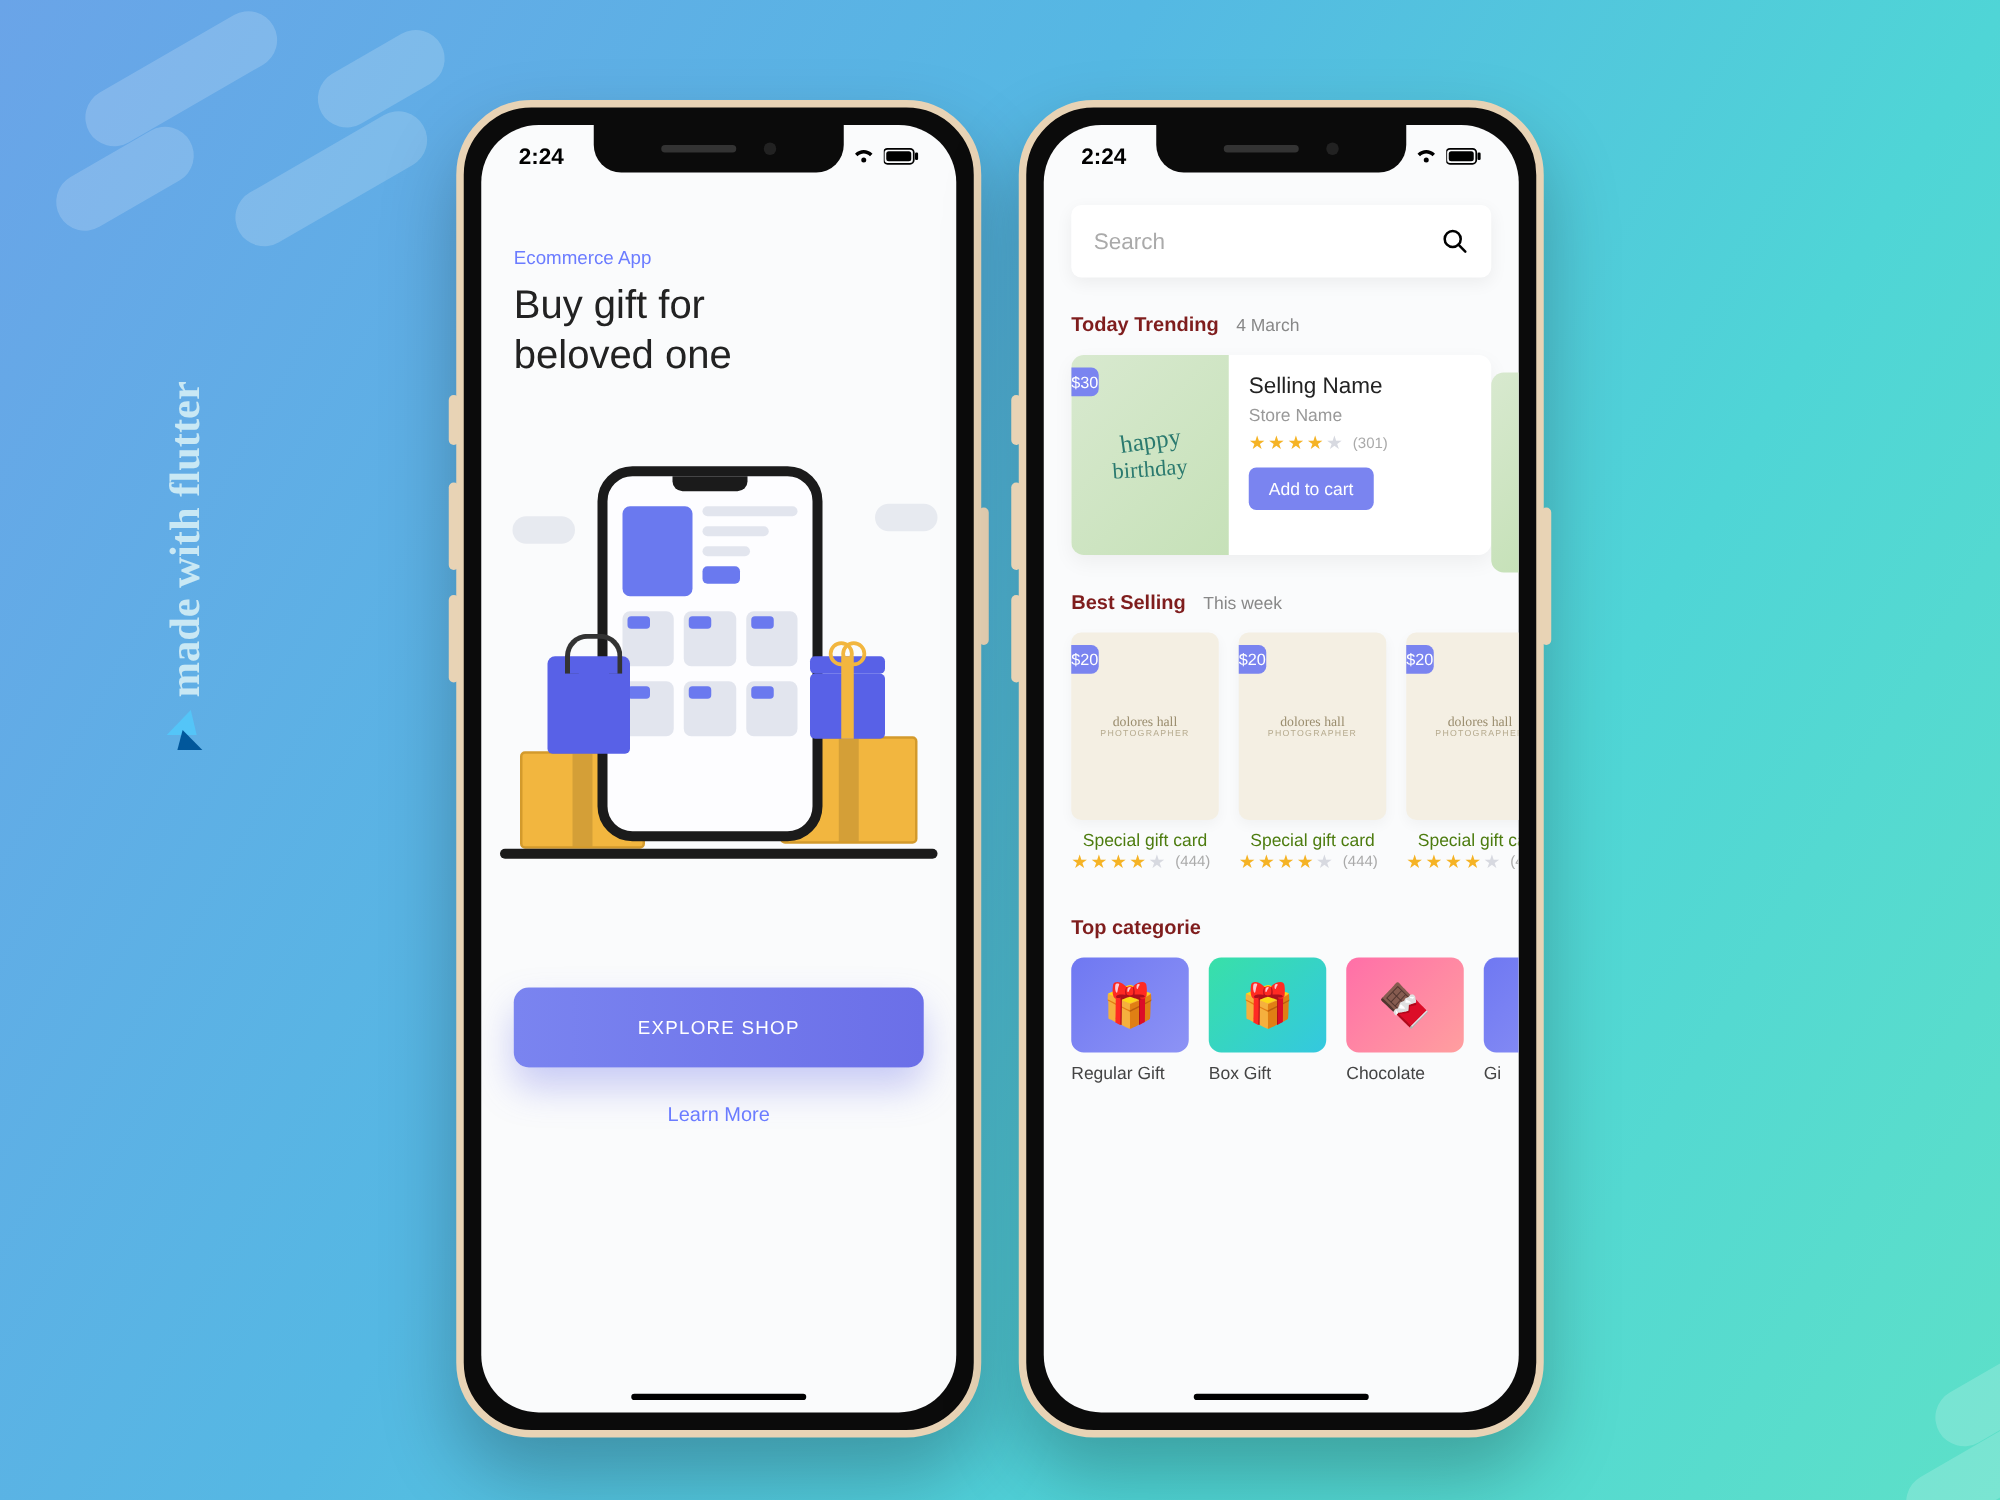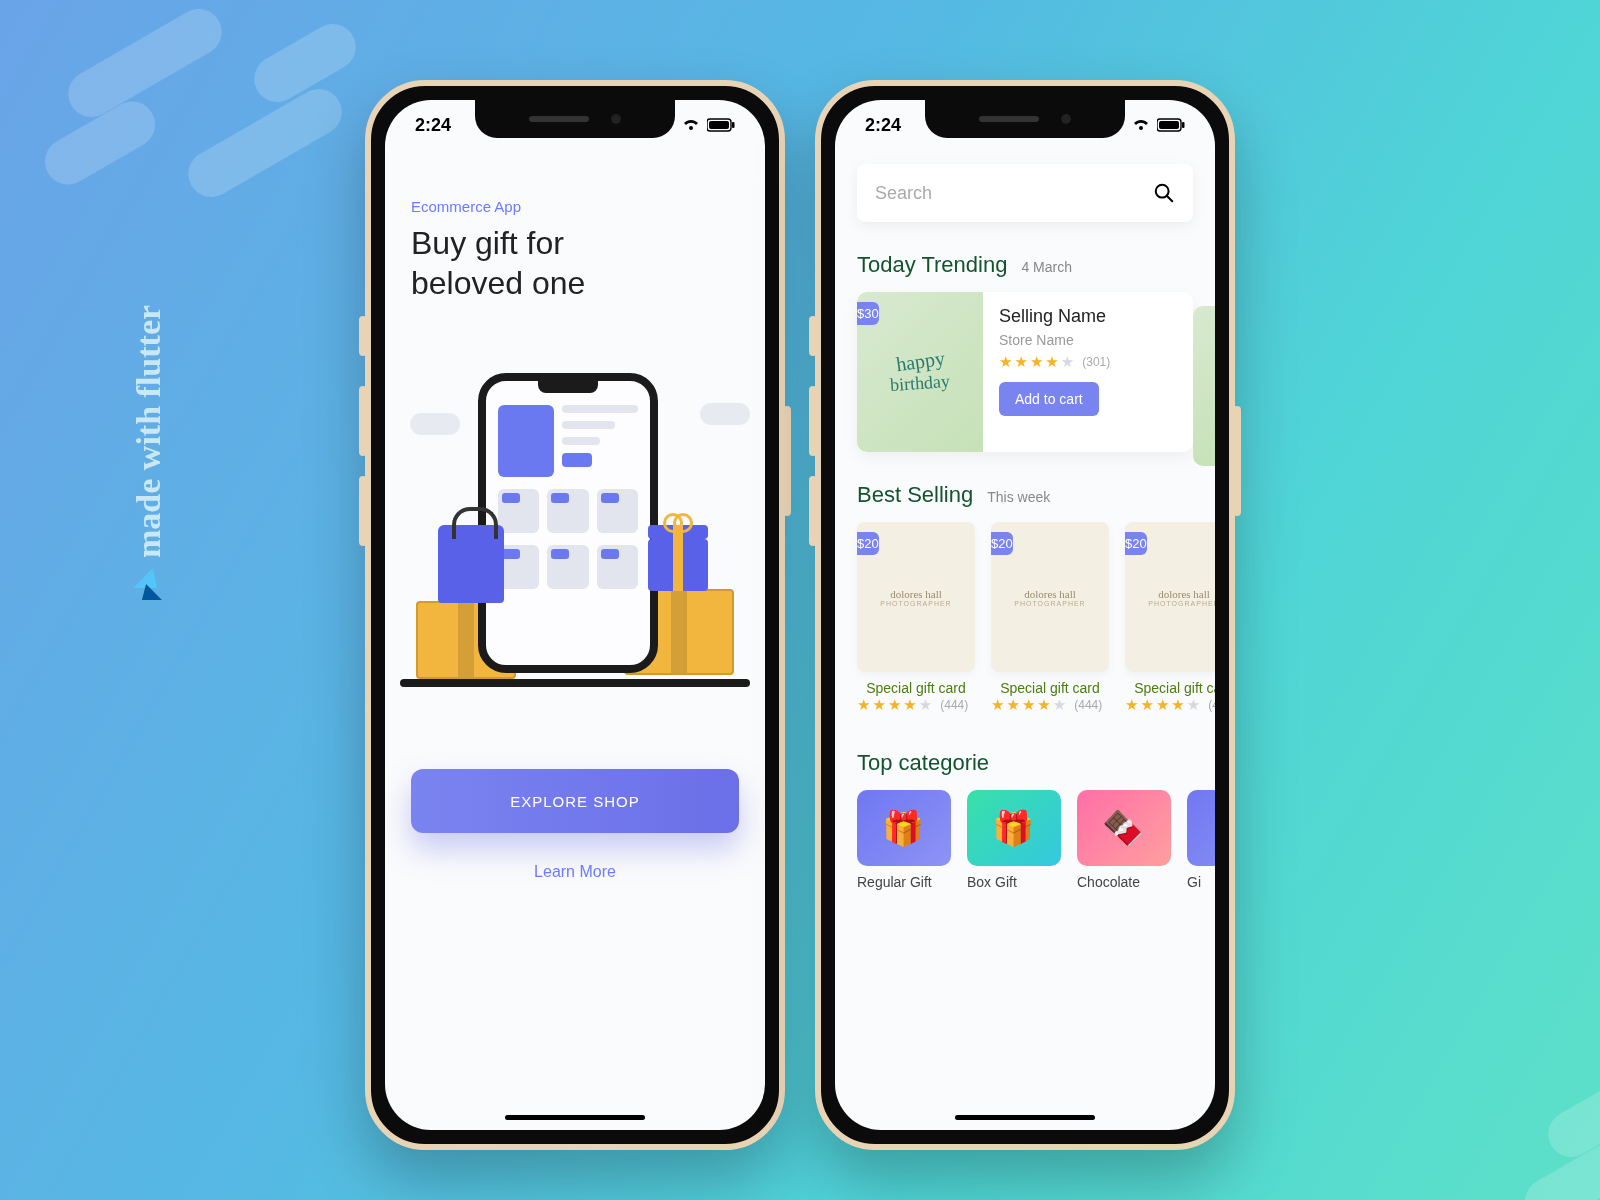--- a/index.html
+++ b/index.html
@@ -70,28 +70,28 @@
   .bag{position:absolute;left:18px;bottom:100px;width:66px;height:78px;background:#5861e7;border-radius:6px 6px 4px 4px;z-index:4;}
   .bag::before{content:"";position:absolute;top:-18px;left:14px;width:38px;height:28px;border:4px solid #333;border-bottom:none;border-radius:18px 18px 0 0;}
   .gift{position:absolute;right:22px;bottom:112px;width:60px;height:52px;background:#5861e7;z-index:4;border-radius:4px;}
   .gift::before{content:"";position:absolute;top:-14px;left:0;width:60px;height:14px;background:#5861e7;border-radius:4px;}
   .gift::after{content:"";position:absolute;top:-14px;left:50%;transform:translateX(-50%);width:10px;height:66px;background:#f2b63f;}
   .gift .bow{position:absolute;top:-26px;left:50%;transform:translateX(-50%);width:30px;height:14px;}
   .gift .bow::before,.gift .bow::after{content:"";position:absolute;width:14px;height:14px;border:3px solid #f2b63f;border-radius:50%;top:0;}
   .gift .bow::before{left:0;} .gift .bow::after{right:0;}
   .ground-bar{position:absolute;bottom:16px;left:-20px;right:-20px;height:8px;background:#1b1b1b;border-radius:4px;z-index:5;}
 
-  .cta{margin-top:66px;height:64px;border-radius:12px;background:linear-gradient(90deg,#7a84f0,#6b6fe8);color:#fff;display:flex;align-items:center;justify-content:center;font-size:15px;letter-spacing:1px;box-shadow:0 16px 30px rgba(106,112,232,0.35);cursor:pointer;}
+  .cta{margin-top:87px;height:64px;border-radius:12px;background:linear-gradient(90deg,#7a84f0,#6b6fe8);color:#fff;display:flex;align-items:center;justify-content:center;font-size:15px;letter-spacing:1px;box-shadow:0 16px 30px rgba(106,112,232,0.35);cursor:pointer;}
   .learn{margin-top:30px;text-align:center;color:#6b7cff;font-size:16px;cursor:pointer;}
 
   .search-bar{margin-top:6px;height:58px;background:#fff;border-radius:8px;box-shadow:0 4px 14px rgba(0,0,0,0.06);display:flex;align-items:center;padding:0 18px;justify-content:space-between;}
   .search-bar input{border:none;outline:none;font-size:18px;color:#333;flex:1;background:transparent;}
   .search-bar input::placeholder{color:#aaa;}
   .sec-head{display:flex;align-items:baseline;gap:14px;margin-top:30px;}
-  .sec-title{font-size:22px;font-weight:400;color:#14532d;}
+  .sec-title{font-size:16px;font-weight:700;color:#7f1d1d;}
   .sec-sub{font-size:14px;color:#888;}
 
   .card{margin-top:14px;background:#fff;border-radius:10px;box-shadow:0 6px 16px rgba(0,0,0,0.05);height:160px;display:flex;overflow:hidden;}
   .card-img{width:126px;height:100%;background:linear-gradient(135deg,#d8e9cf,#c6e1b8);position:relative;}
   .price-tag{position:absolute;top:10px;left:0;background:#7a84f0;color:#fff;font-size:13px;padding:4px 0;border-radius:0 6px 6px 0;}
   .hb{position:absolute;inset:0;display:flex;align-items:center;justify-content:center;flex-direction:column;}
   .hb .t1{font-family:cursive;font-size:20px;color:#2b7a6f;transform:rotate(-8deg);}
   .hb .t2{font-family:cursive;font-size:18px;color:#2b7a6f;transform:rotate(-4deg);}
   .card-body{padding:14px 16px;display:flex;flex-direction:column;gap:5px;}
   .pname{font-size:18px;color:#222;}

